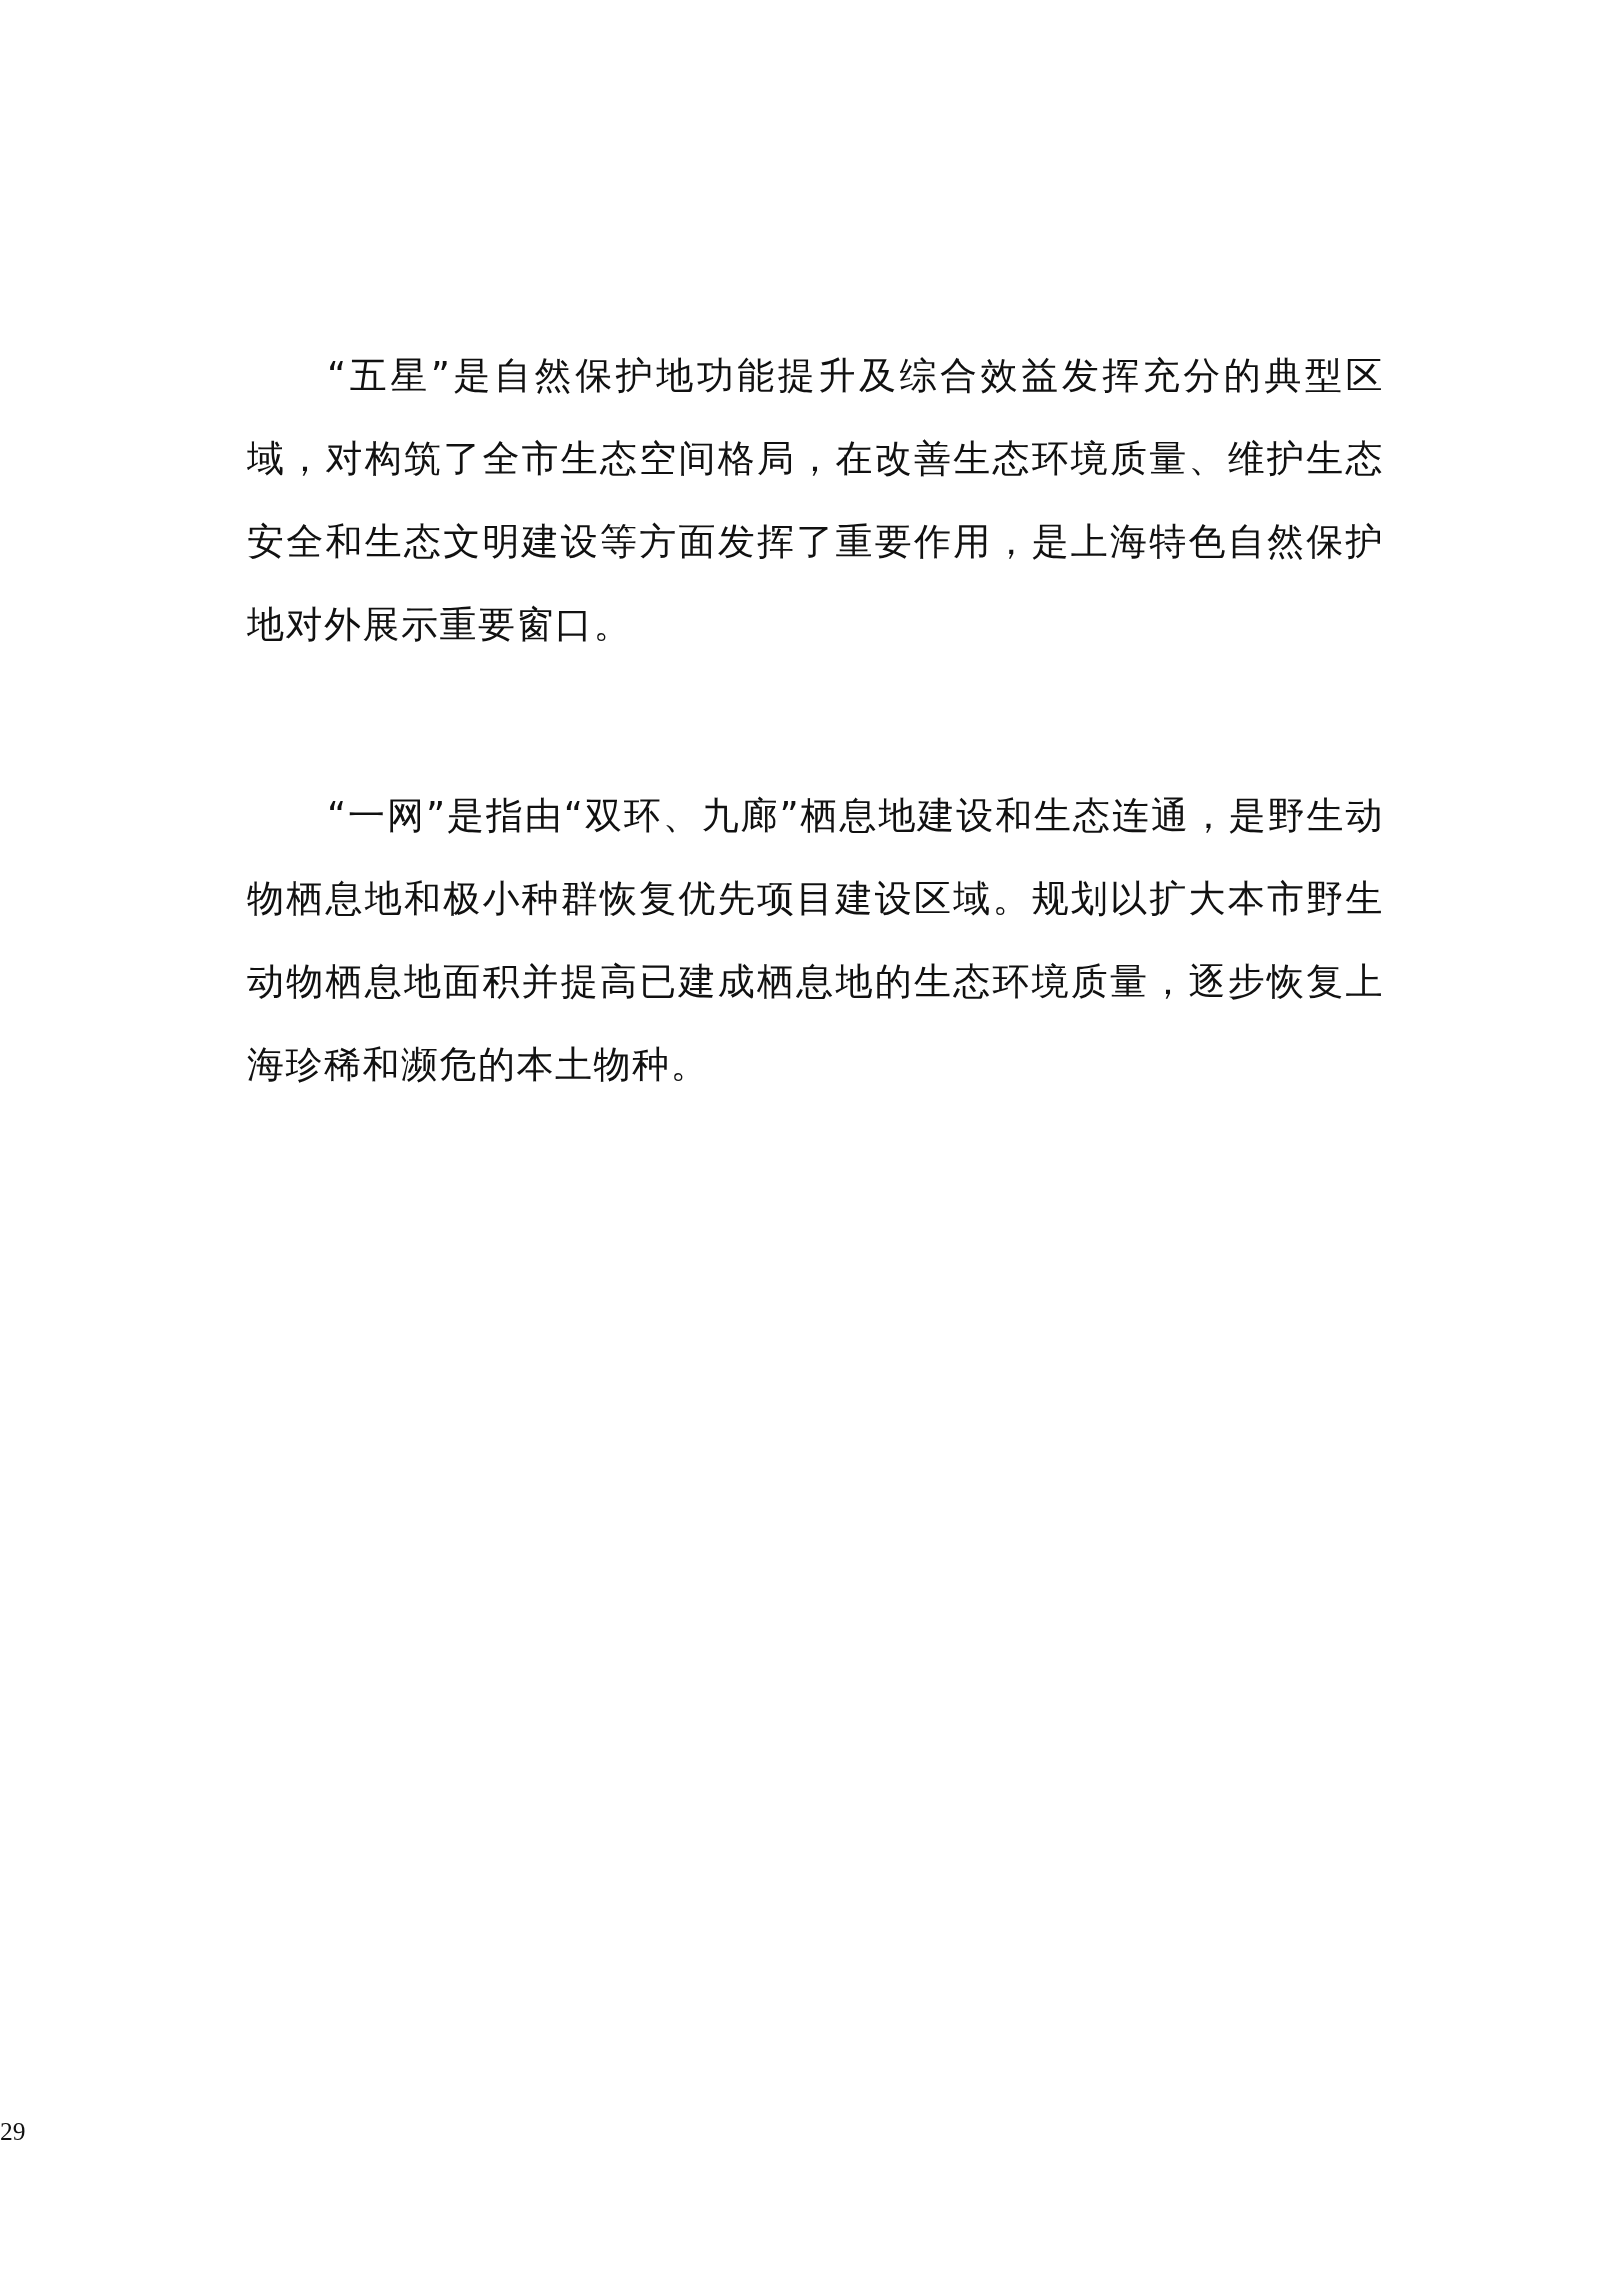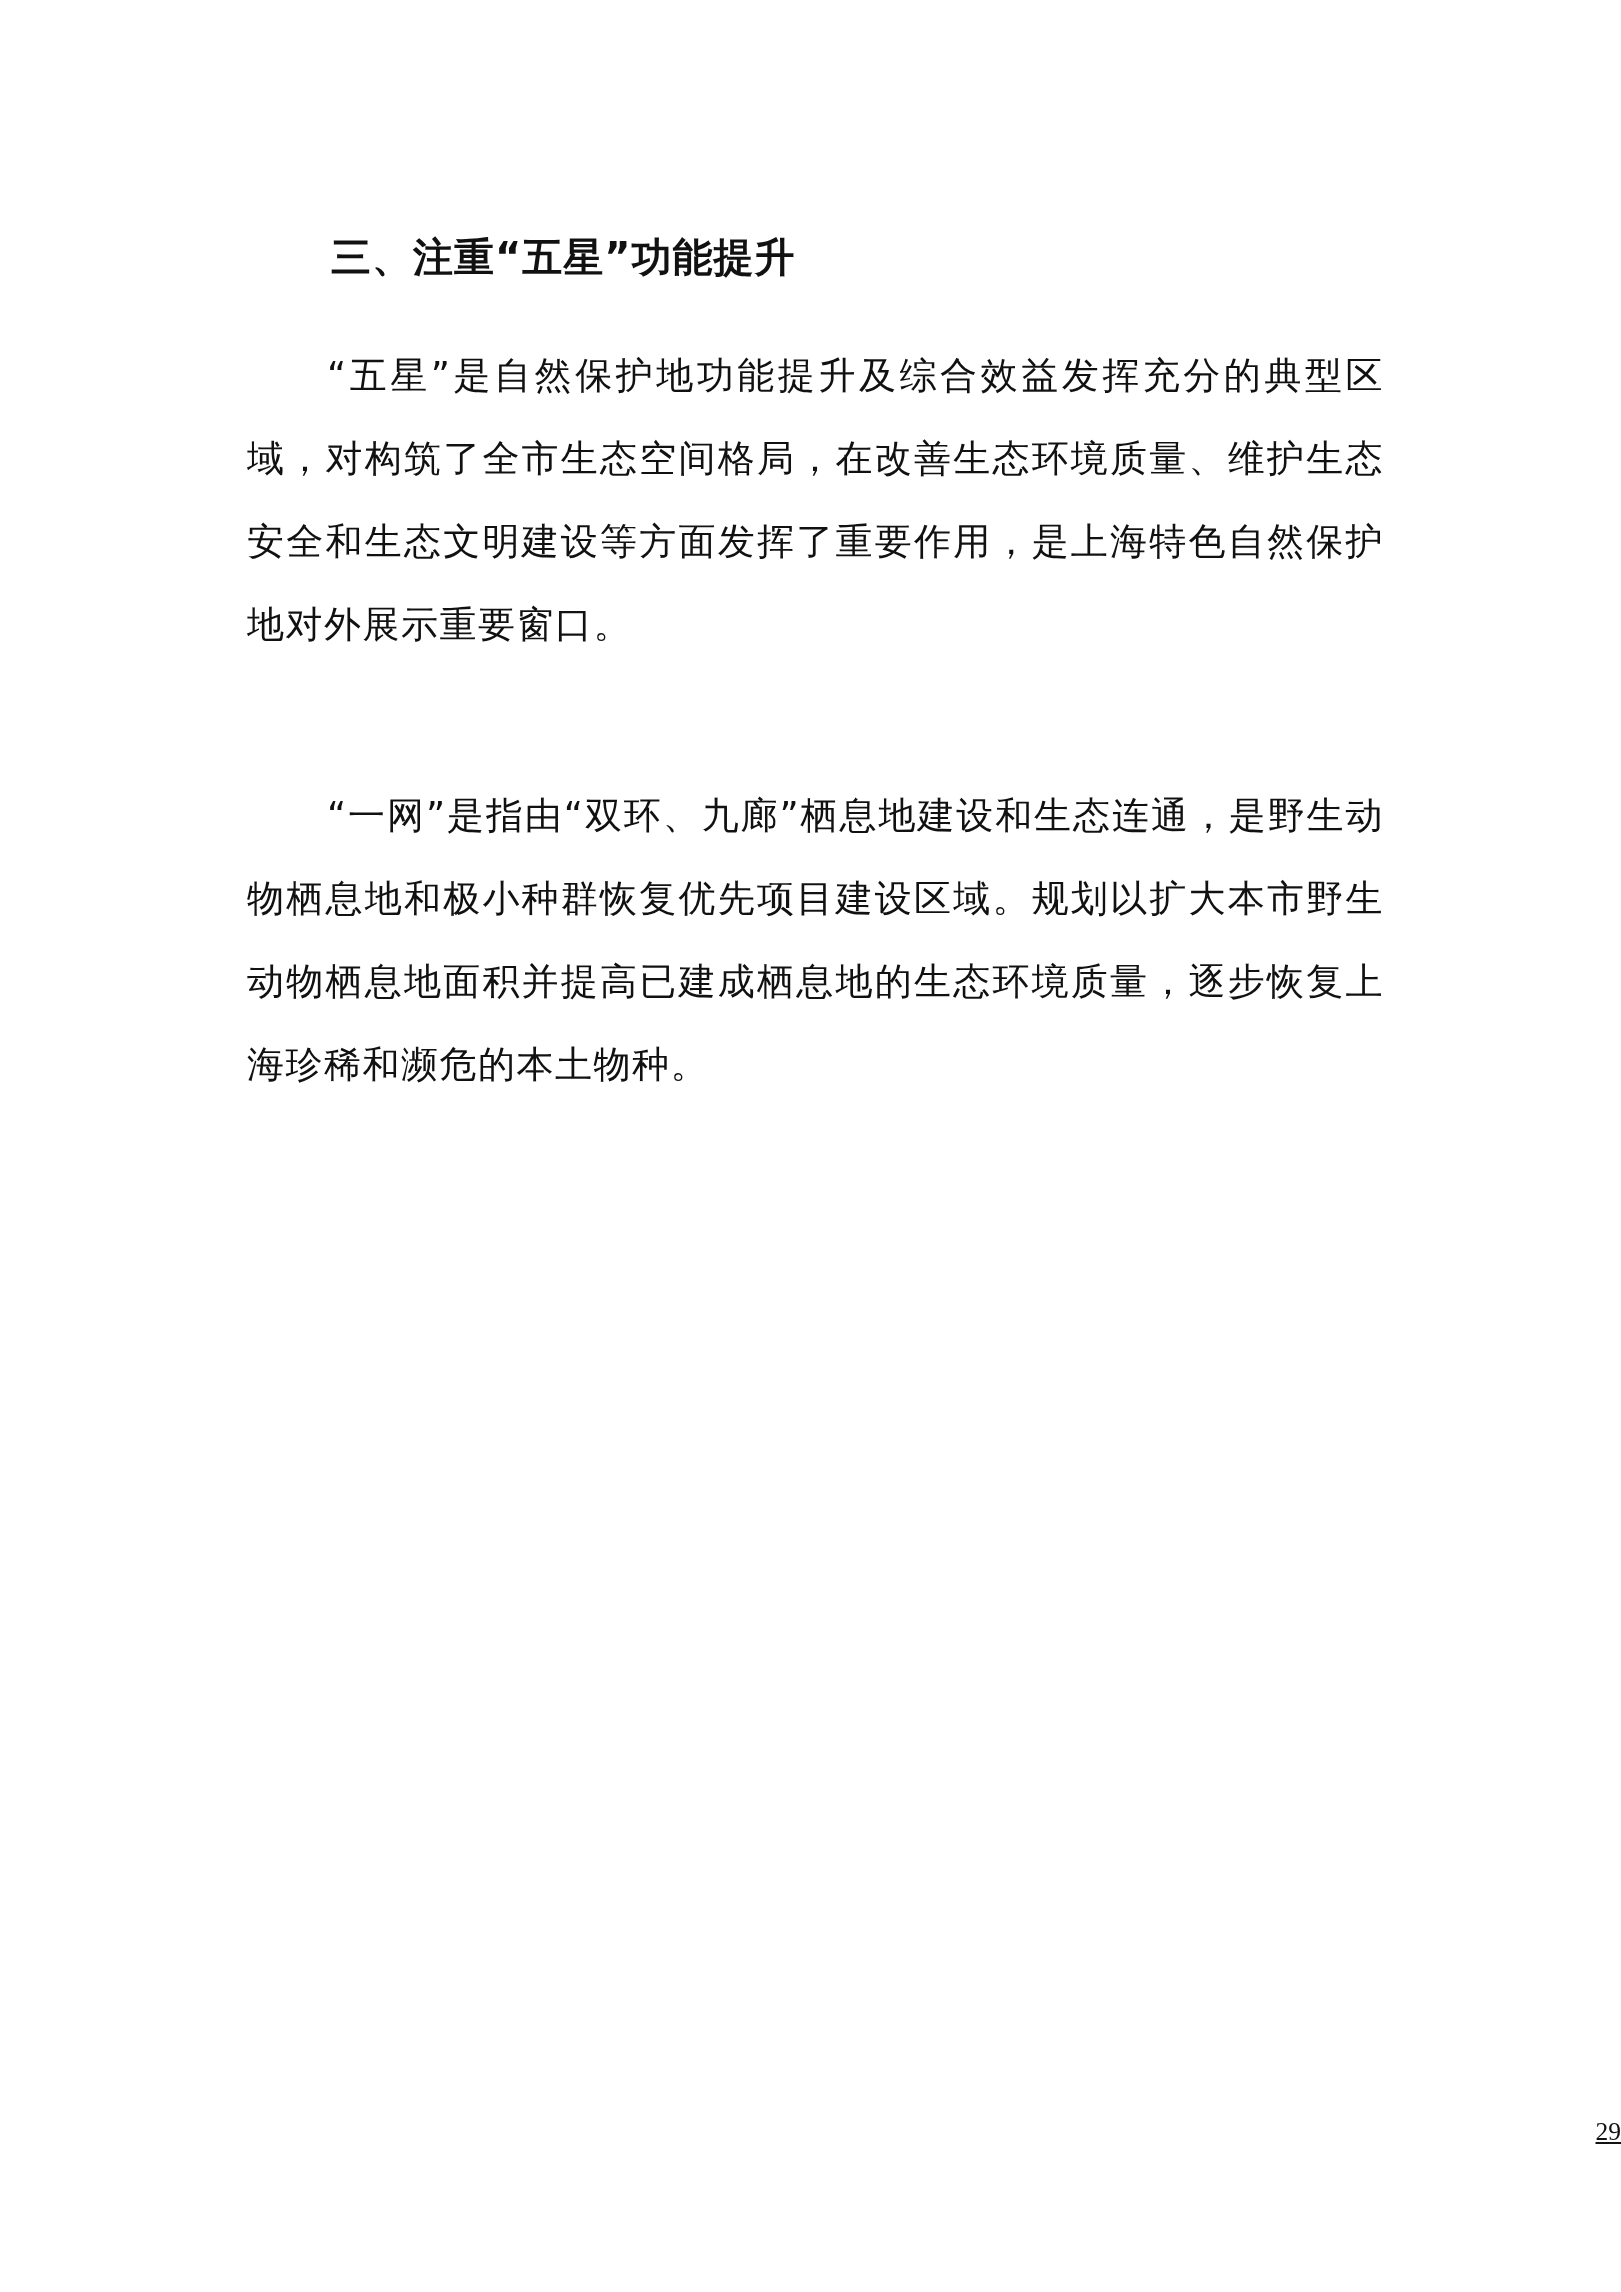--- a/index.html
+++ b/index.html
@@ -45,33 +45,31 @@
     }
     .body-text p {
       margin: 0;
       text-indent: 80px;
     }
     .page-number {
       position: absolute;
       left: 0;
       width: 1621px;
       top: 2117px;
-      text-align: right;
+      text-align: left;
       font-family: "Liberation Serif", "DejaVu Serif", serif;
       font-size: 25.5px;
       line-height: 29px;
-      text-decoration: underline;
     }
   </style>
 </head>
 <body>
 
 <div class="page">
 
-  <div class="heading" style="top:233px;">三、注重“五星”功能提升</div>
 
   <div class="body-text" style="top:334px;">
     <p>“五星”是自然保护地功能提升及综合效益发挥充分的典型区域，对构筑了全市生态空间格局，在改善生态环境质量、维护生态安全和生态文明建设等方面发挥了重要作用，是上海特色自然保护地对外展示重要窗口。</p>
   </div>
 
 
   <div class="body-text" style="top:774px;">
     <p>“一网”是指由“双环、九廊”栖息地建设和生态连通，是野生动物栖息地和极小种群恢复优先项目建设区域。规划以扩大本市野生动物栖息地面积并提高已建成栖息地的生态环境质量，逐步恢复上海珍稀和濒危的本土物种。</p>
   </div>
 

